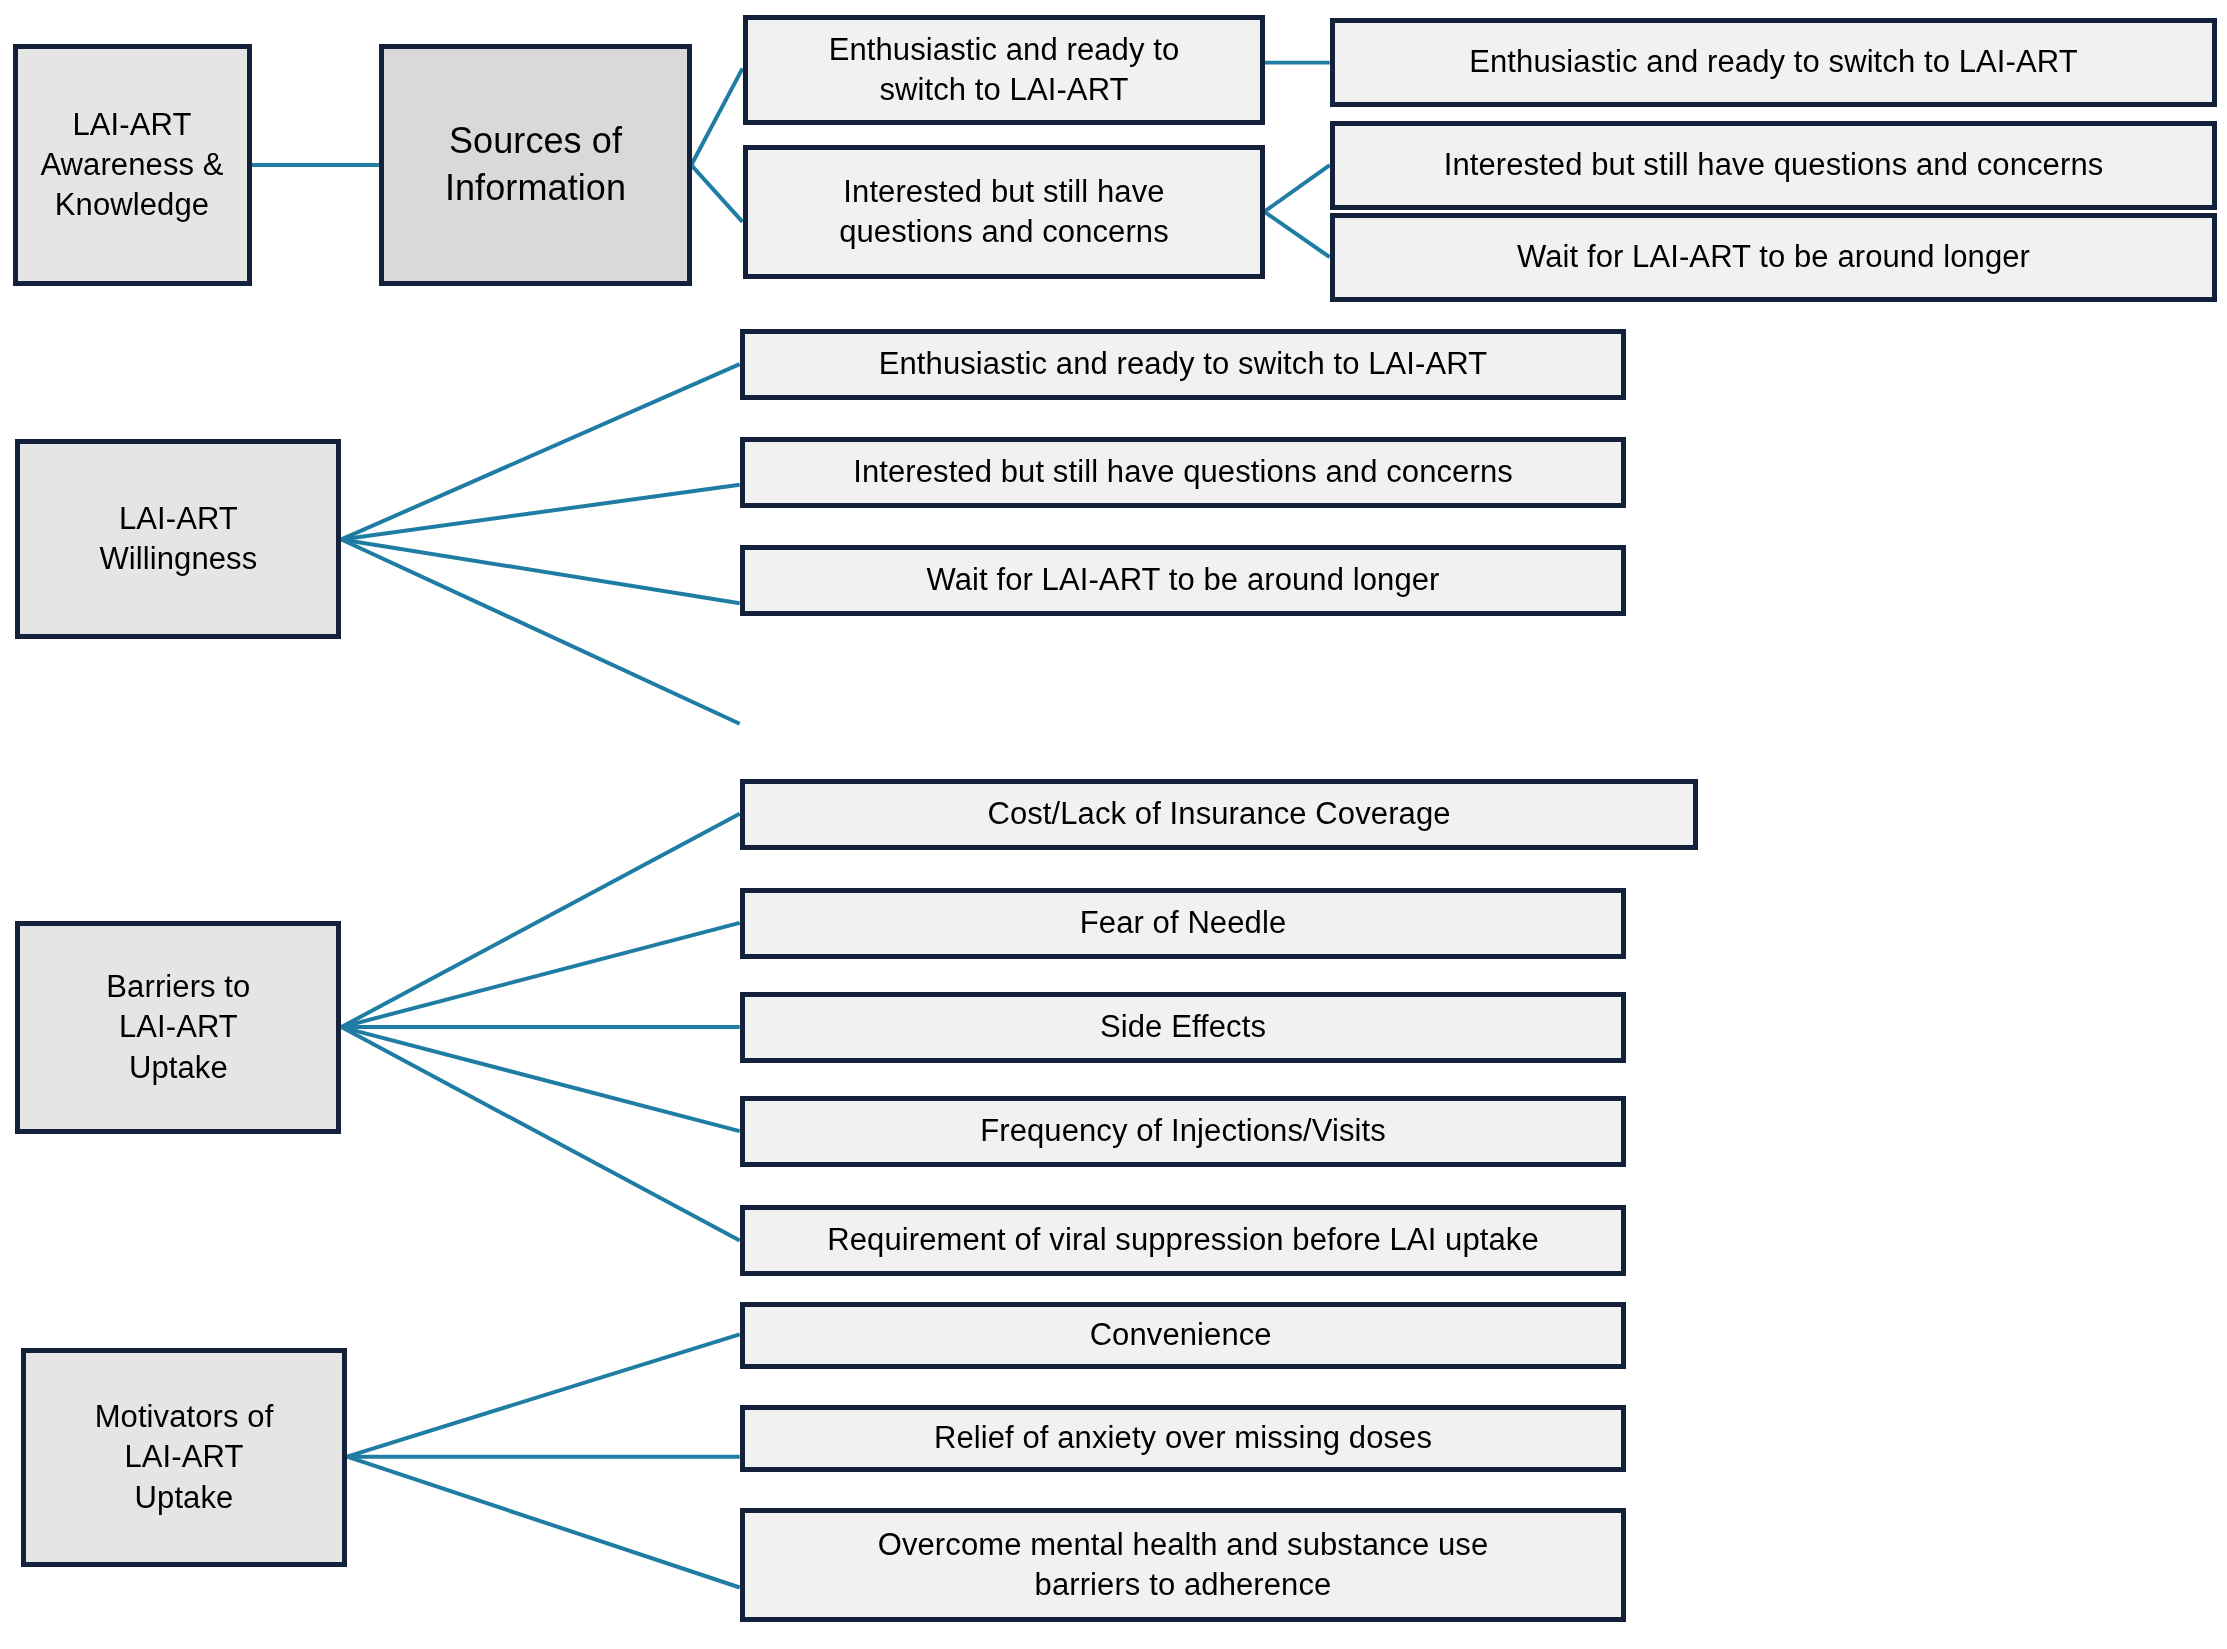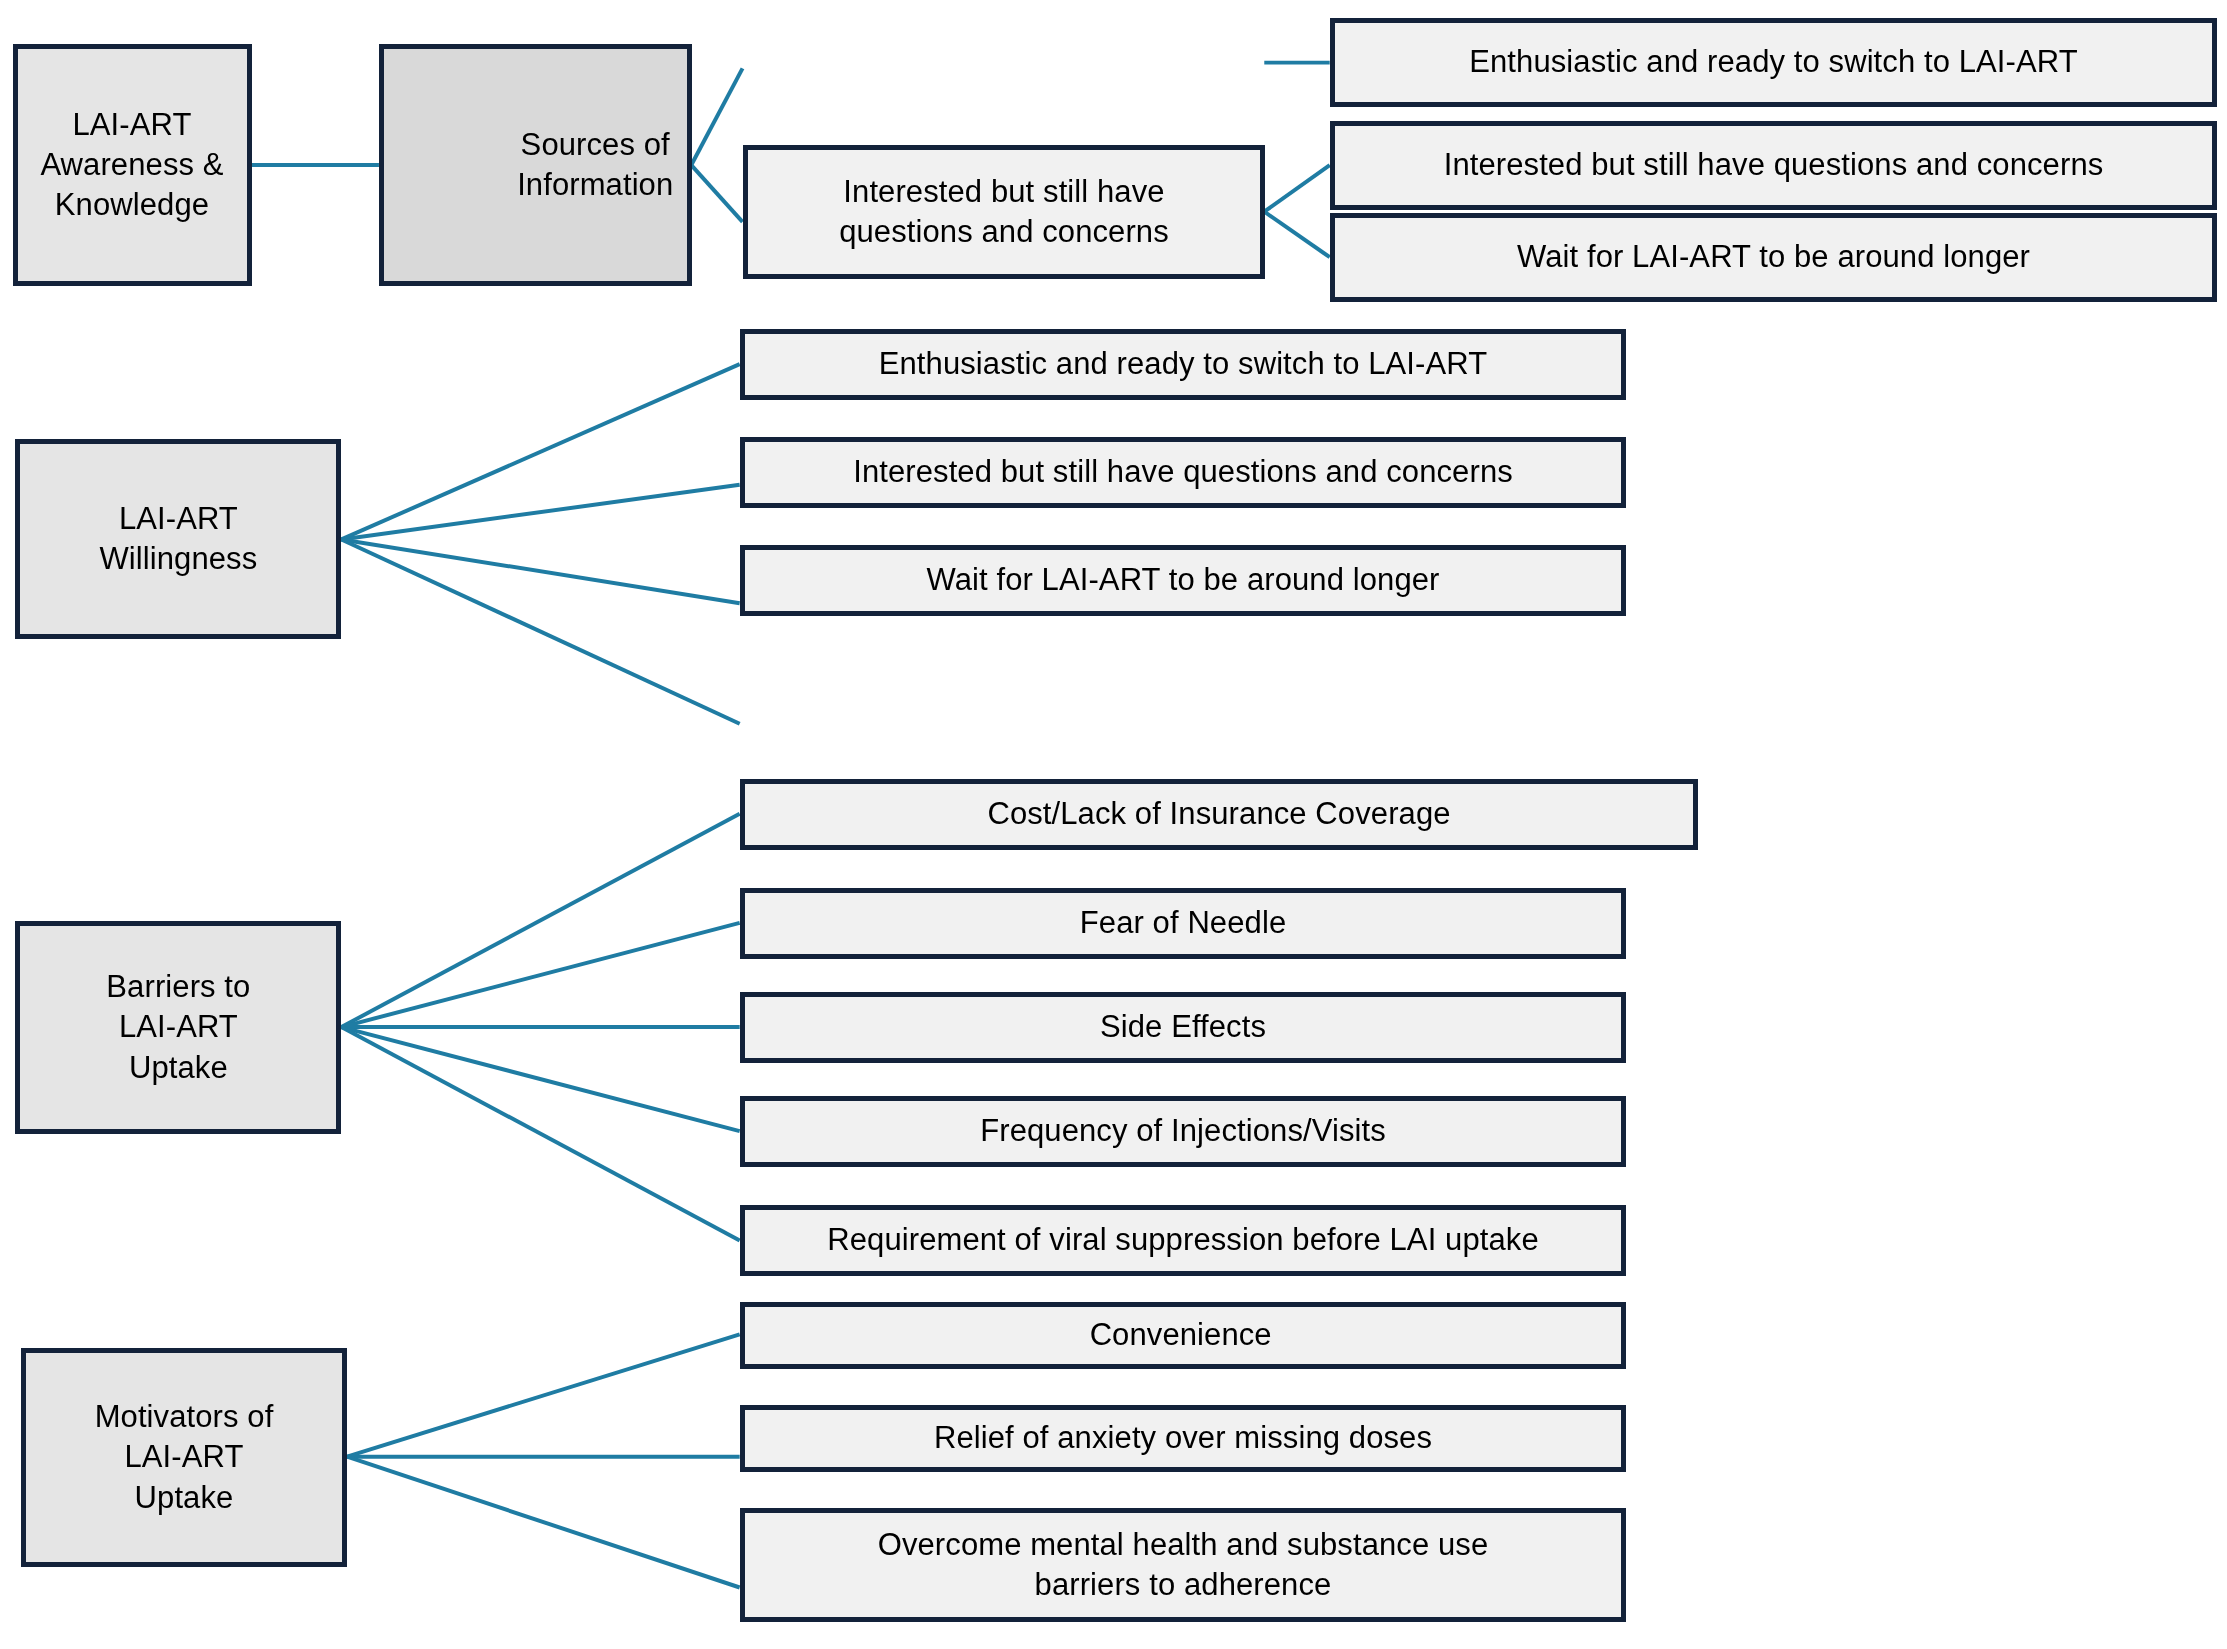--- a/index.html
+++ b/index.html
@@ -43,22 +43,21 @@
     line-height: 1.30;
     padding: 3.4px 13.7px;
     letter-spacing: 0.1px;
   }
   .node.root {
     background: #e5e5e5;
     font-size: 31px;
   }
   .node.stage {
     background: #d9d9d9;
-    font-size: 31px;
-    justify-content: flex-end;
+    font-size: 36px;
   }
   .node.leaf {
     background: #f1f1f1;
     font-size: 31px;
   }
   .node-label {
     display: block;
     white-space: pre-line;
   }
 </style>
@@ -101,20 +100,24 @@
     <span class="node-label">LAI-ART
 Awareness &amp;
 Knowledge</span>
   </div>
 
   <div class="node stage" style="left:379px; top:44px; width:313px; height:242px;">
     <span class="node-label">Sources of
 Information</span>
   </div>
 
+  <div class="node leaf" style="left:743px; top:15px; width:522px; height:110px;">
+    <span class="node-label">Enthusiastic and ready to
+switch to LAI-ART</span>
+  </div>
 
   <div class="node leaf" style="left:743px; top:145px; width:522px; height:134px;">
     <span class="node-label">Interested but still have
 questions and concerns</span>
   </div>
 
   <div class="node leaf" style="left:1330px; top:18px; width:887px; height:89px;">
     <span class="node-label">Enthusiastic and ready to switch to LAI-ART</span>
   </div>
 

